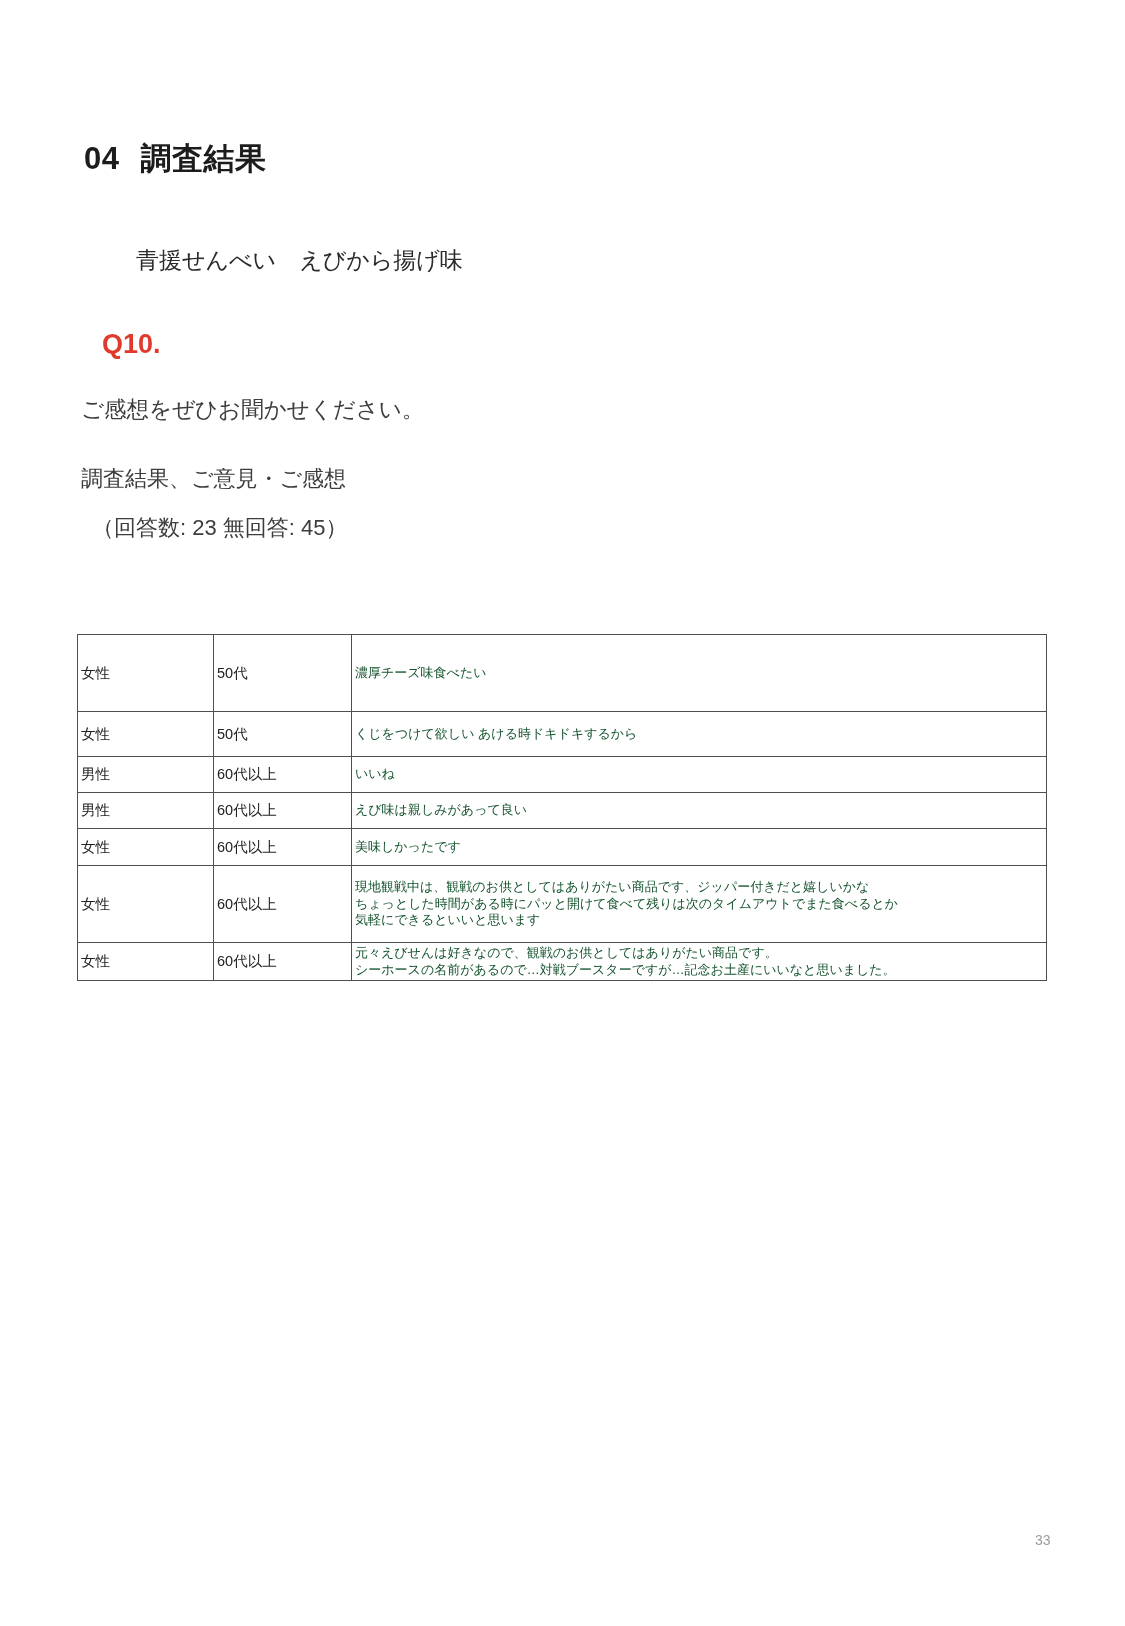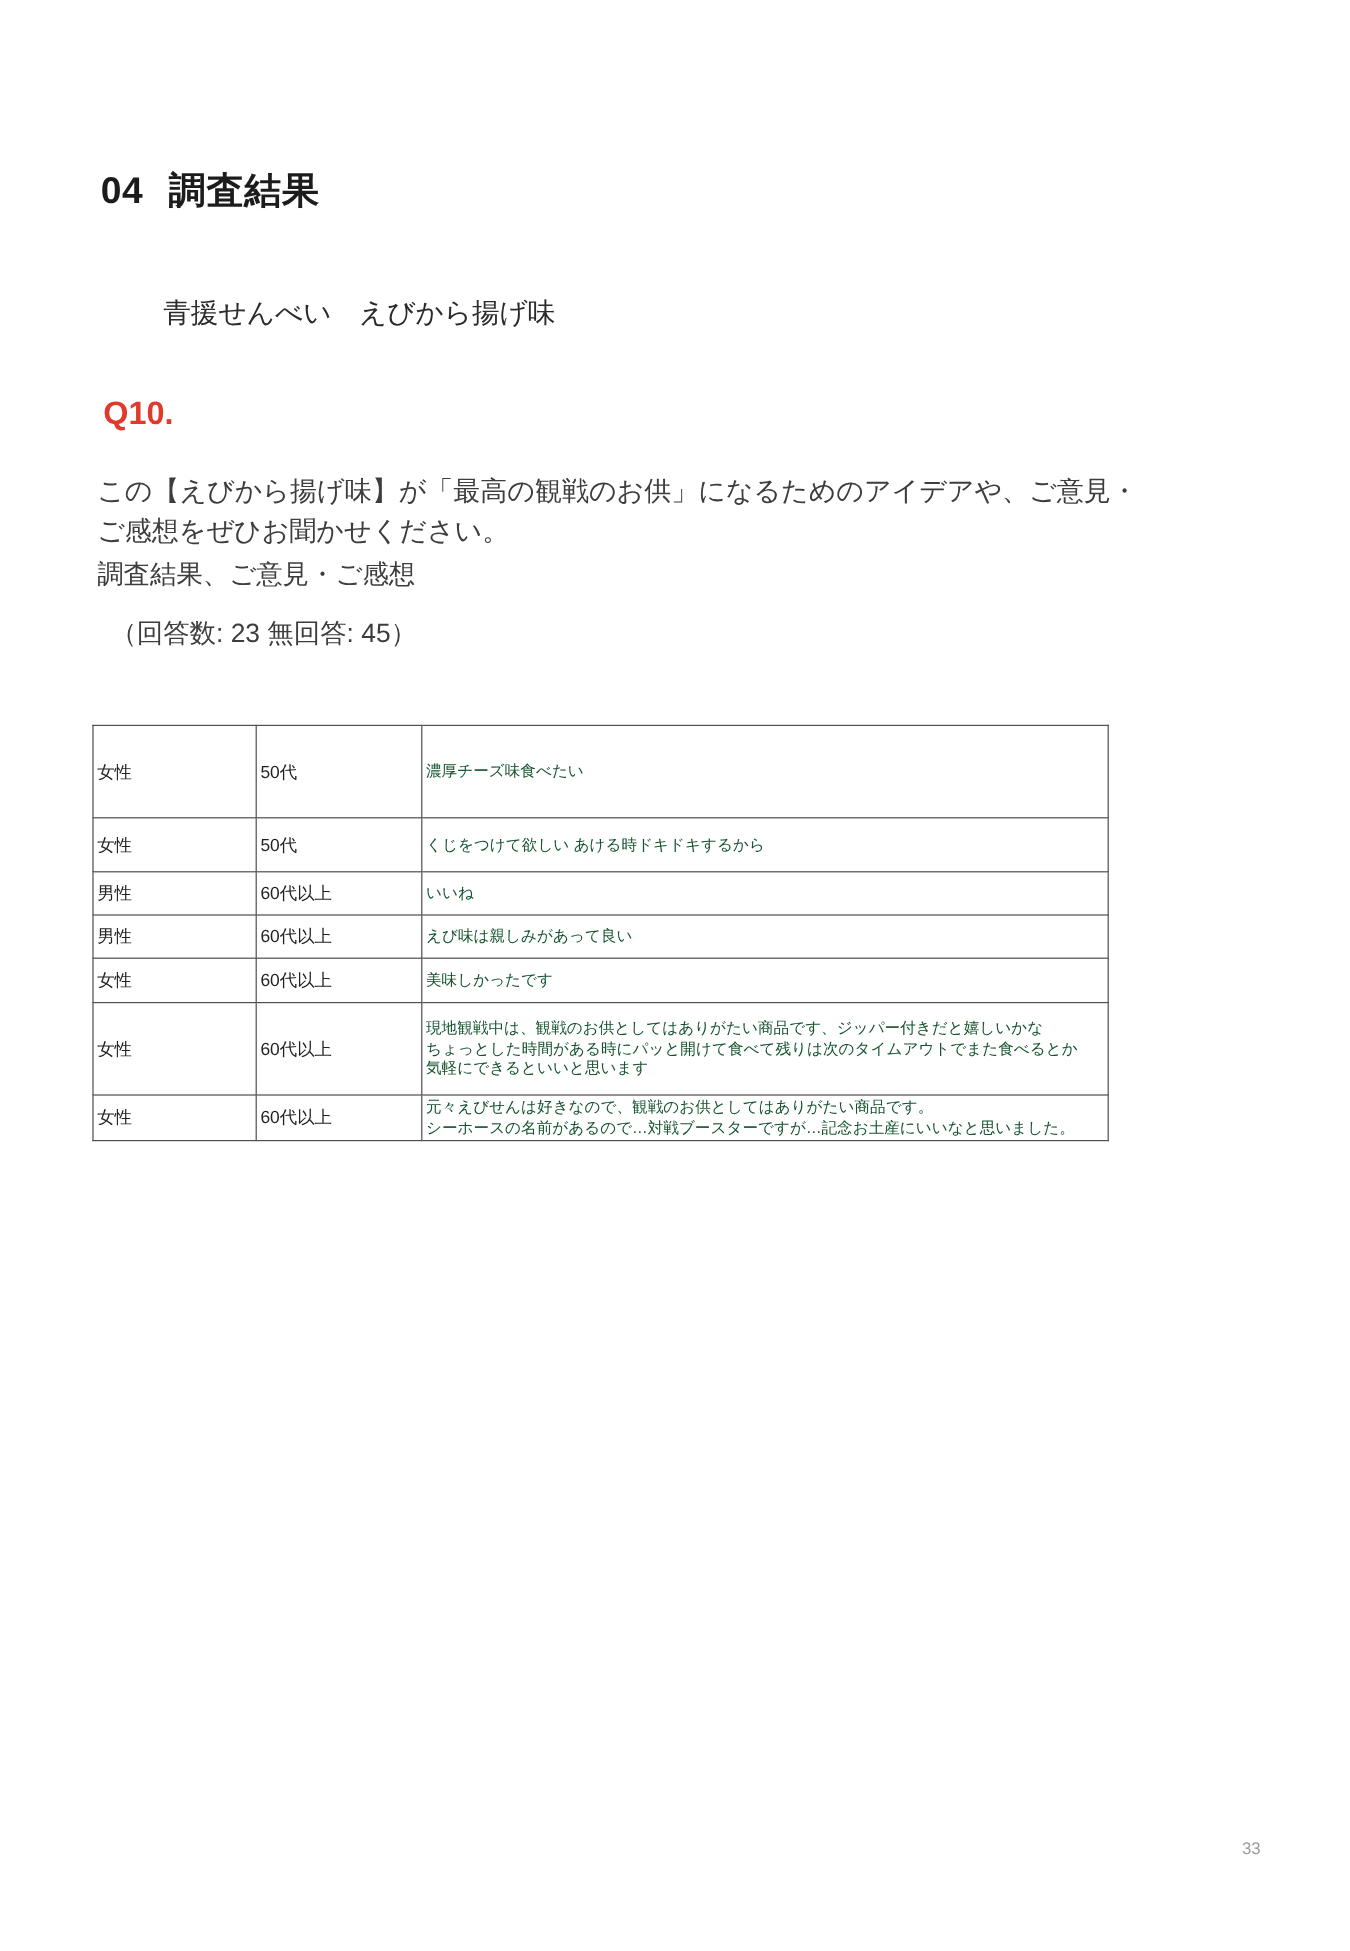--- a/index.html
+++ b/index.html
@@ -71,22 +71,22 @@
     left: 78px;
     top: 513px;
     font-size: 22px;
     color: #3d3d3d;
     white-space: nowrap;
     margin-left: 14px;
   }
   table.responses {
     position: absolute;
     left: 77px;
-    top: 604px;
-    width: 847px;
+    top: 634px;
+    width: 970px;
     border-collapse: collapse;
     table-layout: fixed;
   }
   table.responses td {
     border: 1px solid #4f4f4f;
     vertical-align: middle;
     padding: 2px 4px 2px 3px;
     overflow: hidden;
   }
   td.gender-cell { width: 128px; font-size: 14.5px; color: #222; }
@@ -109,24 +109,23 @@
 <body>
 
 <div class="page">
 
   <div class="section-heading">
     <span class="section-number">04</span><span>調査結果</span>
   </div>
 
   <div class="product-title">青援せんべい　えびから揚げ味</div>
 
-  <div class="question-id" style="color: rgb(224, 58, 44);">Q10.</div>
+  <div class="question-id" style="color: rgb(224, 58, 44); margin-left: 16px;">Q10.</div>
 
   <div class="question-text">
-    <div>この【えびから揚げ味】が「最高の観戦のお供」になるためのアイデアや、ご意見・</div>
     <div>ご感想をぜひお聞かせください。</div>
   </div>
 
   <div class="question-sublabel">調査結果、ご意見・ご感想</div>
 
   <div class="response-count">（回答数: 23 無回答: 45）</div>
 
   <table class="responses">
     <tbody>
         <tr style="height: 77px;">

